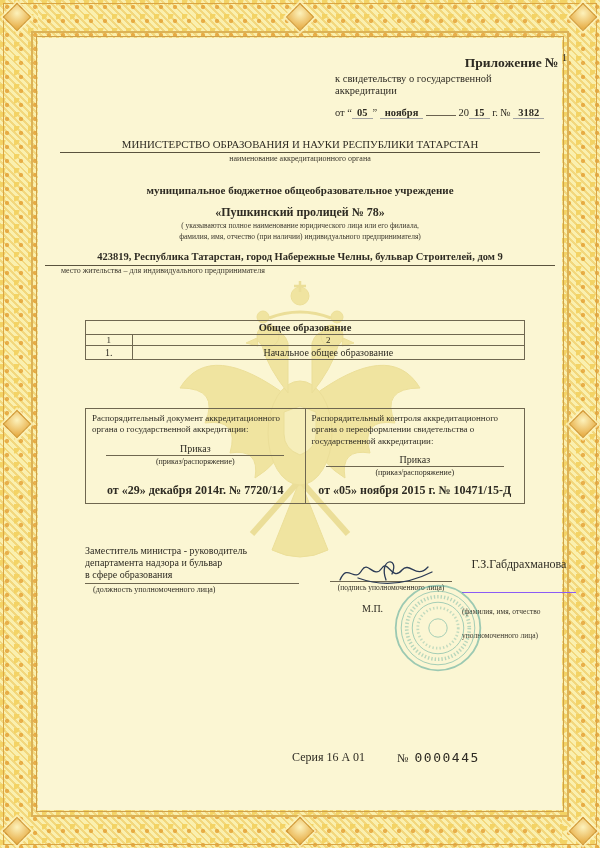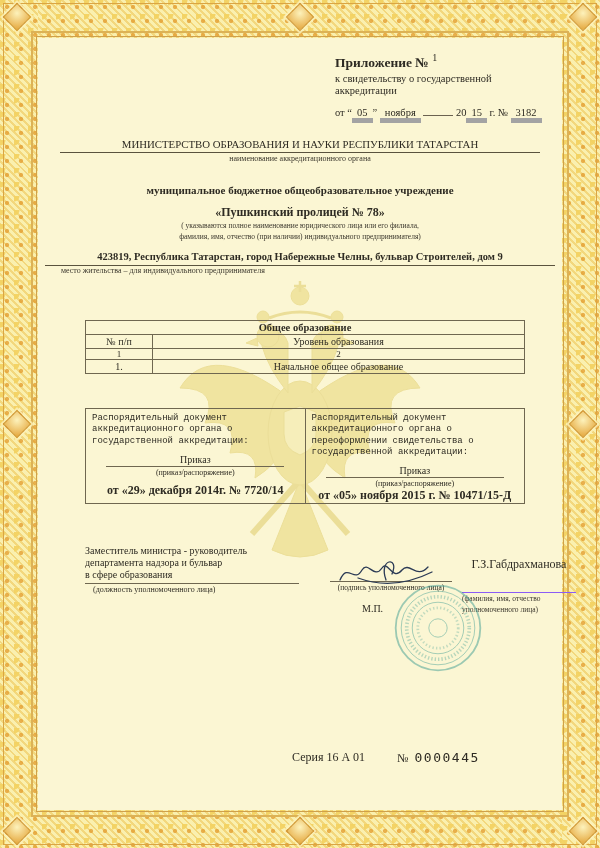--- a/index.html
+++ b/index.html
@@ -24,25 +24,25 @@
     background:radial-gradient(circle at 35% 35%, #fdf2bb, #e5a83e);
     border:1px solid #cf9537;box-shadow:0 0 0 2px rgba(253,242,187,.8);}
   .paper{position:absolute;inset:38px;background:#fbf6d3;}
   
   .watermark{position:absolute;left:150px;top:248px;width:300px;height:330px;opacity:.5;z-index:1;}
   
   .content{position:absolute;inset:0;z-index:2;}
   .small-caption{font-size:7.5px;line-height:1.3;color:#3a362c;}
   
   .appendix{position:absolute;top:52px;left:335px;width:232px;}
-  .appendix-title{font-weight:bold;font-size:13.5px;}
+  .appendix-title{font-weight:bold;font-size:13.5px;text-align:right;}
   .appendix-title sup{font-size:10px;font-weight:normal;}
   .appendix-sub{font-size:10.5px;line-height:1.2;margin-top:2px;}
   .date-line{font-size:10.5px;margin-top:9px;white-space:nowrap;}
-  .date-line .uval{border-bottom:5px solid #a3a3a3;padding:0 5px;font-weight:normal;}
+  .date-line .uval{border-bottom:1px solid #a3a3a3;padding:0 5px;font-weight:bold;}
   .gapline{display:inline-block;width:30px;border-bottom:1px solid #6b6250;}
   
   .ministry{position:absolute;top:138px;left:60px;right:60px;text-align:center;}
   .ministry-name{font-weight:normal;font-size:10.8px;border-bottom:1px solid #5a533e;padding-bottom:2px;}
   .ministry .small-caption{font-size:8px;margin-top:1px;}
   
   .org{position:absolute;top:184px;left:48px;right:48px;text-align:center;}
   .org-line1{font-weight:bold;font-size:11px;}
   .org-line2{font-weight:bold;font-size:12px;margin-top:9px;}
   .org .small-caption{margin-top:1px;}
@@ -54,38 +54,38 @@
   
   .edu-table{position:absolute;top:320px;left:85px;width:440px;border-collapse:collapse;font-size:10px;}
   .edu-table td{border:1px solid #6f6750;padding:1px 4px;text-align:center;}
   .edu-table .t-title{font-weight:bold;font-size:10.5px;}
   .edu-table .col-num{width:58px;}
   .edu-table .t-idx td{font-size:9px;padding:0 4px;}
   
   .orders-table{position:absolute;top:408px;left:85px;width:440px;border-collapse:collapse;font-size:9px;}
   .orders-table td{border:1px solid #6f6750;vertical-align:top;padding:4px 6px;width:50%;}
   .order-cell{display:flex;flex-direction:column;height:86px;}
-  .order-caption{font-size:9px;line-height:1.25;text-align:left;font-family:Liberation Mono, monospace;}
+  .order-caption{font-size:9px;line-height:1.25;text-align:left;}
   .order-doctype{width:86%;margin:7px auto 0;border-bottom:1px solid #6f6750;text-align:center;font-size:10px;padding-bottom:1px;}
   .order-doccap{text-align:center;font-size:8px;margin-top:1px;}
   .order-details{margin-top:auto;text-align:center;font-weight:bold;font-size:12px;padding-bottom:1px;white-space:nowrap;}
   
   .signatory{position:absolute;top:545px;left:85px;right:35px;height:90px;font-size:10px;}
   .position-block{position:absolute;left:0;top:0;width:214px;}
   .position-block .pos{line-height:1.2;}
   .pos3{border-bottom:1px solid #6f6750;padding-bottom:2px;}
   .position-caption{font-size:8px;margin:1px 0 0 8px;}
   .signature-block{position:absolute;left:245px;top:8px;width:122px;text-align:center;}
   .sig-area{position:relative;height:28px;border-bottom:1px solid #6f6750;}
   .sig-svg{position:absolute;left:2px;bottom:-7px;}
   .signature-caption{font-size:7.5px;margin-top:1px;}
   .mp{position:absolute;left:277px;top:58px;font-size:10px;}
   .name-block{position:absolute;left:377px;top:12px;width:114px;}
   .sig-name{font-size:12px;text-align:center;border-bottom:1px solid #8b5cf6;padding-bottom:20px;}
-  .name-block .small-caption{margin-top:1px;}
+  .name-block .small-caption{margin-top:14px;}
   
   .stamp{position:absolute;left:392px;top:582px;width:92px;height:92px;opacity:.5;z-index:3;}
   
   .serial{position:absolute;top:750px;left:292px;display:flex;gap:32px;font-size:12px;z-index:2;white-space:nowrap;}
   .sn-digits{font-family:"DejaVu Sans Mono",monospace;font-weight:normal;letter-spacing:1.5px;font-size:13px;}
 </style>
 </head>
 <body>
 
 <div class="page">
@@ -160,24 +160,20 @@
     <div class="address">
       <div class="address-value">423819, Республика Татарстан, город Набережные Челны, бульвар Строителей, дом 9</div>
       <div class="small-caption">место жительства – для индивидуального предпринимателя</div>
     </div>
 
     <table class="edu-table">
       <tbody>
         <tr>
           <td colspan="2" class="t-title">Общее образование</td>
         </tr>
-        <tr>
-          <td class="col-num">№ п/п</td>
-          <td>Уровень образования</td>
-        </tr>
         <tr class="t-idx">
           <td>1</td>
           <td>2</td>
         </tr>
         <tr>
           <td>1.</td>
           <td>Начальное общее образование</td>
         </tr>
       </tbody>
     </table>
@@ -188,21 +184,21 @@
           <td>
             <div class="order-cell">
               <div class="order-caption">Распорядительный документ аккредитационного органа о государственной аккредитации:</div>
               <div class="order-doctype">Приказ</div>
               <div class="order-doccap">(приказ/распоряжение)</div>
               <div class="order-details">от  «29» декабря  2014г. № 7720/14</div>
             </div>
           </td>
           <td>
             <div class="order-cell">
-              <div class="order-caption">Распорядительный документ аккредитационного органа о переоформлении свидетельства о государственной аккредитации:</div>
+              <div class="order-caption">Распорядительный контроля аккредитационного органа о переоформлении свидетельства о государственной аккредитации:</div>
               <div class="order-doctype">Приказ</div>
               <div class="order-doccap">(приказ/распоряжение)</div>
               <div class="order-details">от  «05»  ноября  2015 г.  № 10471/15-Д</div>
             </div>
           </td>
         </tr>
       </tbody>
     </table>
 
     <div class="signatory">

